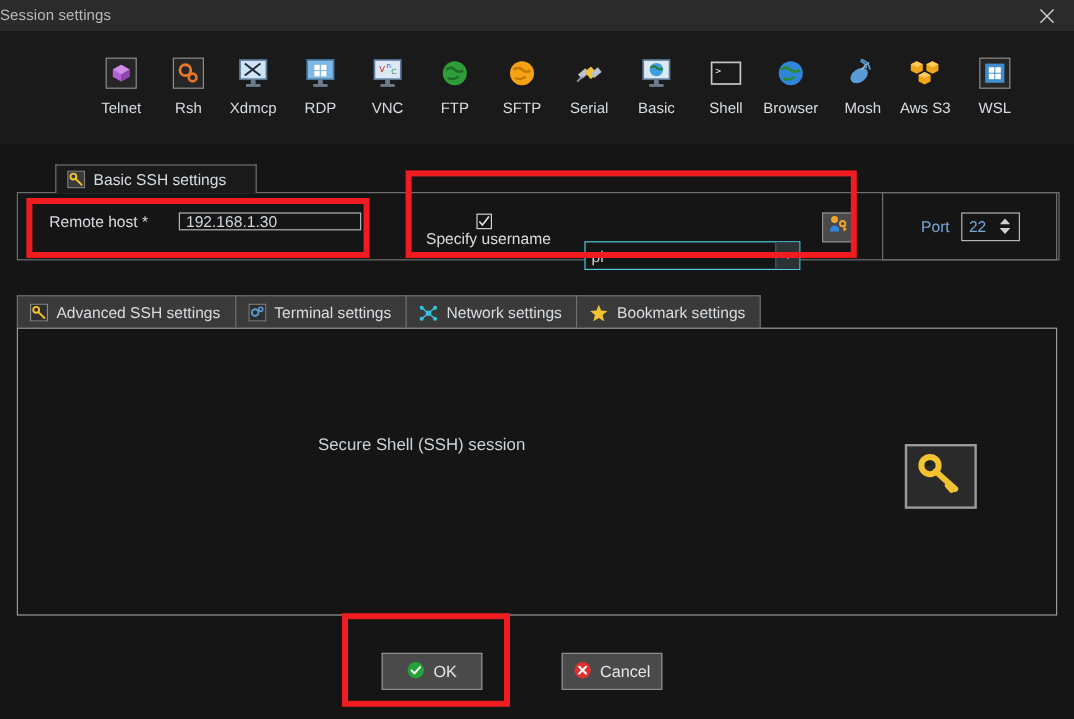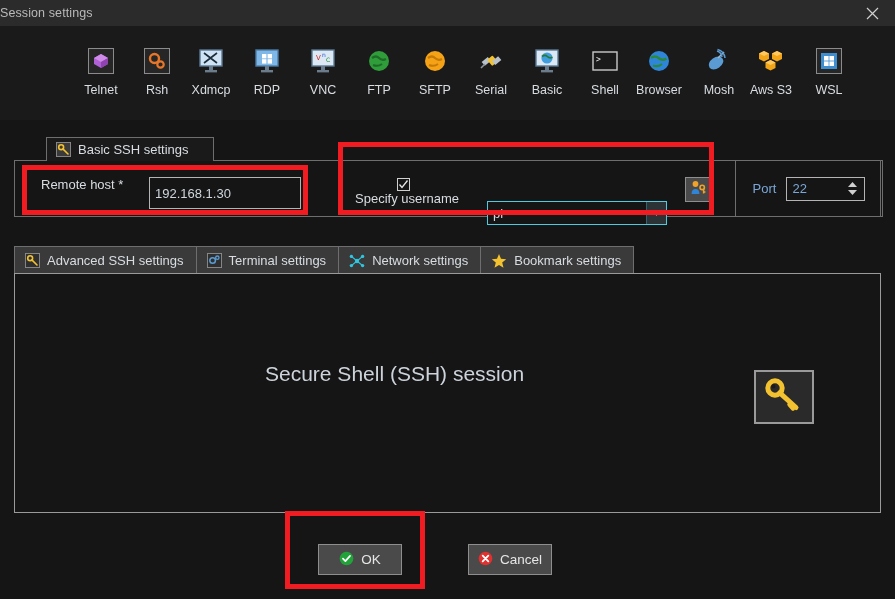--- a/index.html
+++ b/index.html
@@ -113,21 +113,21 @@
 
   .checkbox-wrap { display: flex; align-items: center; flex-direction: column; }
   .cbx {
     width: 13px; height: 13px; border: 1px solid #d0d0d0;
     background: #151515; margin-right: 7px;
     display: flex; align-items: center; justify-content: center;
   }
   .cbx svg { display: block; }
 
   .spin {
-    position: relative; width: 79px; height: 24px;
+    position: relative; width: 49px; height: 24px;
     border: 1px solid #b4b4b4; background: #151515;
     display: flex; align-items: center;
   }
   .spin-val { flex: 1; padding-left: 5px; font-size: 13px; color: #7aa7d8; }
   .spin-btns {
     width: 16px; height: 22px; display: flex; flex-direction: column;
     align-items: center; justify-content: center; gap: 3px; margin-right: 4px;
   }
 
   .port-box {
@@ -148,21 +148,21 @@
   }
   .tab .tab-ico { margin-right: 7px; display: flex; }
   .tab span { font-size: 13px; color: #d8dde2; white-space: nowrap; }
 
   .panel {
     position: absolute; left: 14px; top: 273px; width: 867px; height: 240px;
     border: 1px solid #9a9a9a; background: #151515;
   }
   .panel-text {
     position: absolute; left: 250px; top: 88px;
-    font-size: 21px; color: #ccd3da; white-space: nowrap;
+    font-size: 14px; color: #ccd3da; white-space: nowrap;
   }
   .panel-key {
     position: absolute; left: 739px; top: 96px;
     width: 60px; height: 54px; background: #2a2a2a; border: 2px solid #9a9a9a;
     display: flex; align-items: center; justify-content: center;
   }
 
   
   .btn {
     position: absolute; height: 31px;
@@ -386,21 +386,21 @@
     </span>
     <span>Basic SSH settings</span>
   </div>
 
   <div class="group-body">
     <div class="row-basic">
 
       <div style="position:absolute; left:26px; top:16px; display:flex; align-items:center;">
         <span class="fld-label req">Remote host</span>
       </div>
-      <input class="text-input" type="text" style="position: absolute; left: 134px; top: 16px; width: 152px; height: 32px;" value="192.168.1.30">
+      <input class="text-input" type="text" style="position: absolute; left: 134px; top: 16px; width: 152px; height: 15px;" value="192.168.1.30">
 
       <div class="checkbox-wrap" style="position:absolute; left:340px; top:17px;">
         <span class="cbx">
           <svg width="11" height="11" viewBox="0 0 11 11">
             <path d="M1.5 5.5 L4 8.5 L9.5 1.5" stroke="#e6e6e6" stroke-width="1.3" fill="none"></path>
           </svg>
         </span>
         <span class="fld-label">Specify username</span>
       </div>
 

